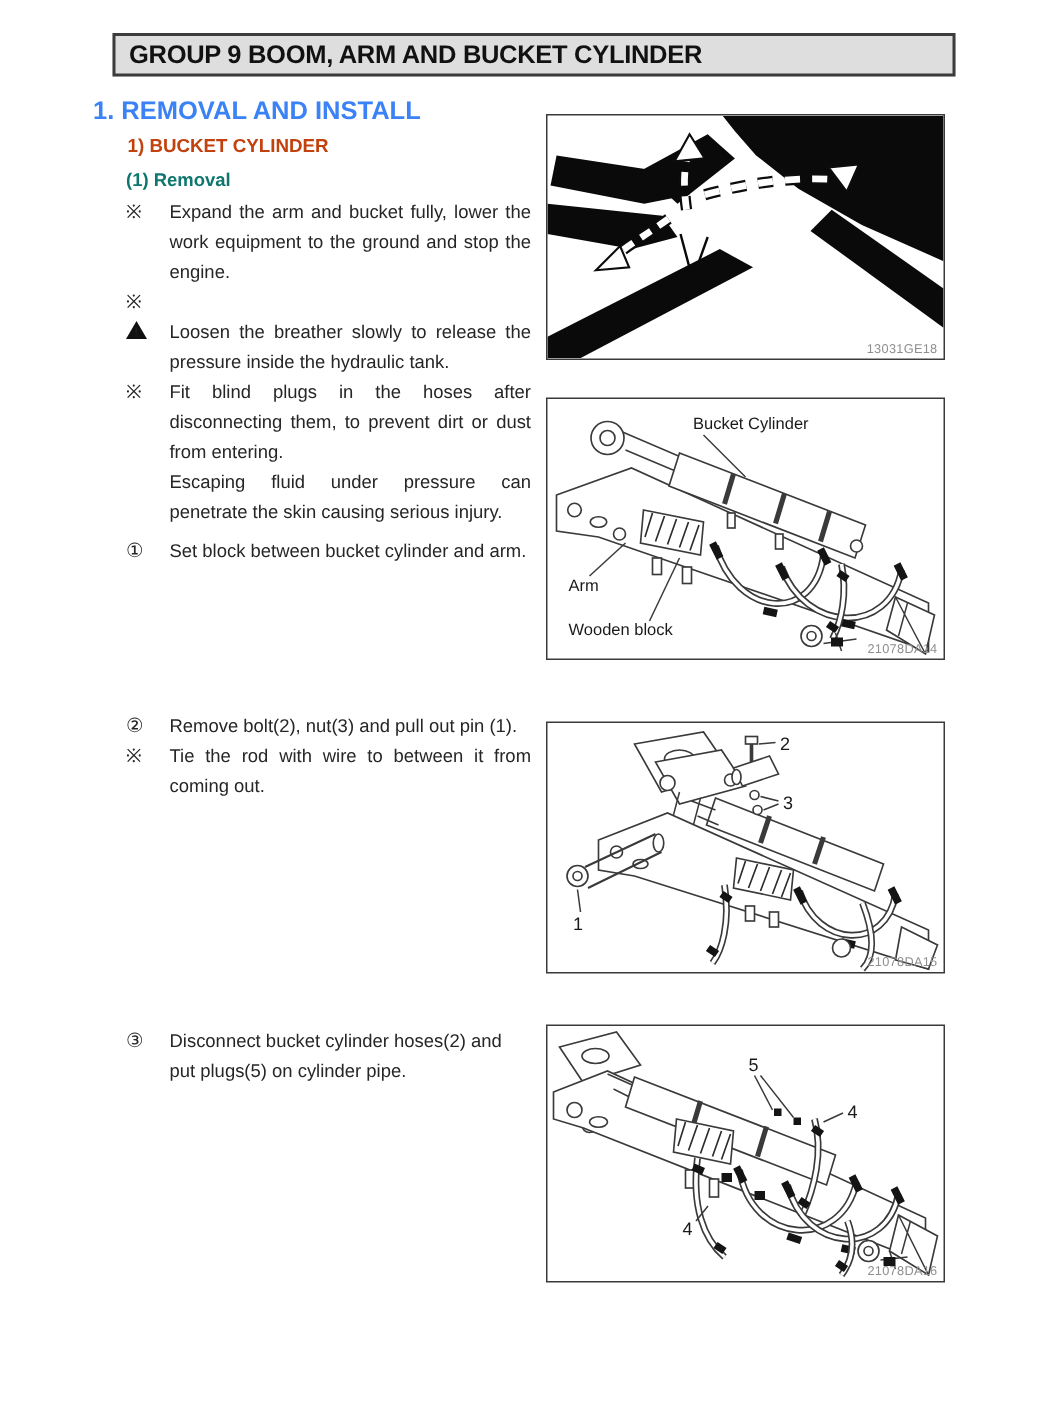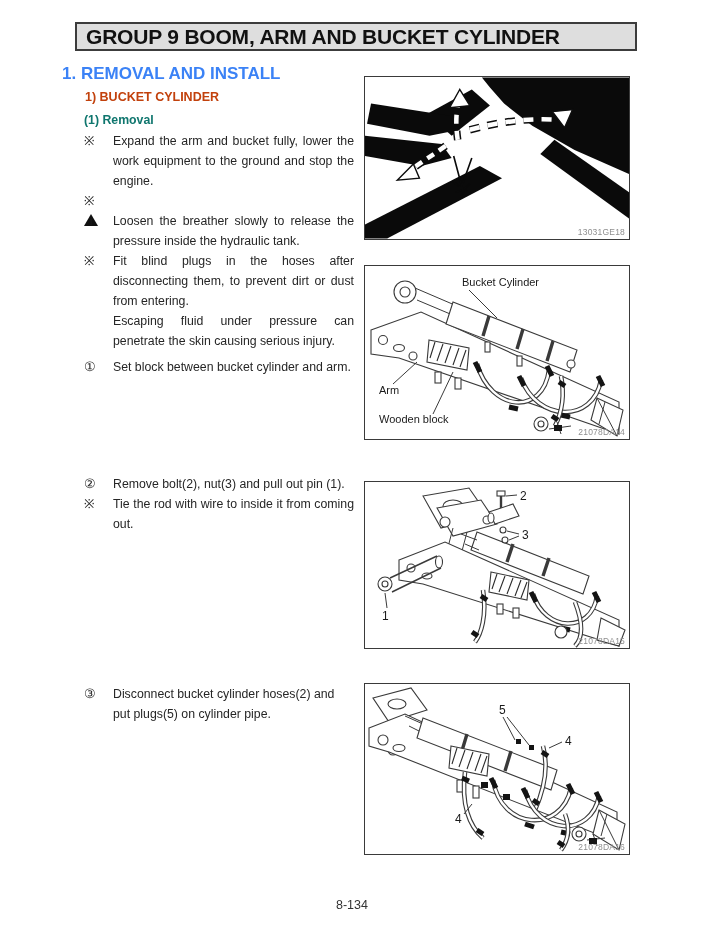--- a/index.html
+++ b/index.html
@@ -1,20 +1,20 @@
 <!DOCTYPE html>
 <html><head>
 <meta charset="utf-8">
 <style>
   html,body{margin:0;padding:0;background:#fff;}
   .page{position:relative;width:704px;height:936px;background:#ffffff;overflow:hidden;
         font-family:"Liberation Sans",sans-serif;color:#222;}
   .headerbox{position:absolute;left:75px;top:22px;width:549px;height:25px;
         background:#dedede;border:2px solid #3c3c3c;display:flex;align-items:center;
-        padding-left:9px;font-weight:bold;font-size:21px;letter-spacing:-0.2px;color:#111;}
+        padding-left:9px;font-weight:bold;font-size:17px;letter-spacing:-0.2px;color:#111;}
   .section-title{position:absolute;left:62px;top:64px;font-weight:bold;font-size:17px;color:#3b82f6;}
   .subsection-title{position:absolute;left:85px;top:90px;font-weight:bold;font-size:12.5px;color:#c2410c;}
   .textcol{position:absolute;left:84px;width:270px;font-size:12.3px;line-height:20px;color:#262626;}
   .blockA{top:110px;}
   .blockB{top:474px;}
   .blockC{top:684px;}
   .removal-title{font-weight:bold;margin-bottom:1px;color:#0f766e;}
   .item{display:flex;}
   .item .marker{flex:none;width:18px;margin-right:11px;font-size:12.5px;color:#222;}
   .item .mtext{flex:1;text-align:justify;}
@@ -87,21 +87,21 @@
     </div>
   </div>
 
   <div class="textcol blockB">
     <div class="step" style="margin-top:0;">
       <span class="marker">②</span>
       <span class="mtext">Remove bolt(2), nut(3) and pull out pin (1).</span>
     </div>
     <div class="item">
       <span class="marker">※</span>
-      <span class="mtext">Tie the rod with wire to inside it from coming out.</span>
+      <span class="mtext">Tie the rod with wire to between it from coming out.</span>
     </div>
   </div>
 
   <div class="textcol blockC">
     <div class="step" style="margin-top:0;">
       <span class="marker">③</span>
       <span class="mtext">Disconnect bucket cylinder hoses(2) and put plugs(5) on cylinder pipe.</span>
     </div>
   </div>
 
@@ -263,14 +263,13 @@
       <circle class="shape" cx="214" cy="150" r="3"></circle>
       <path class="ln" d="M222,156 L240,154 M228,150 L232,162"></path>
       <rect x="224" y="154" width="8" height="6" fill="#141414"></rect>
       <path class="hose-o" d="M200,130 C206,146 202,158 196,166"></path>
       <path class="hose-i" d="M200,130 C206,146 202,158 196,166"></path>
       <path class="band" d="M193,158 L199,162"></path>
     </svg>
     <span class="figcode">21078DA16</span>
   </div>
 
-  <div class="page-number">8-134</div>
 </div>
 
 </body></html>

